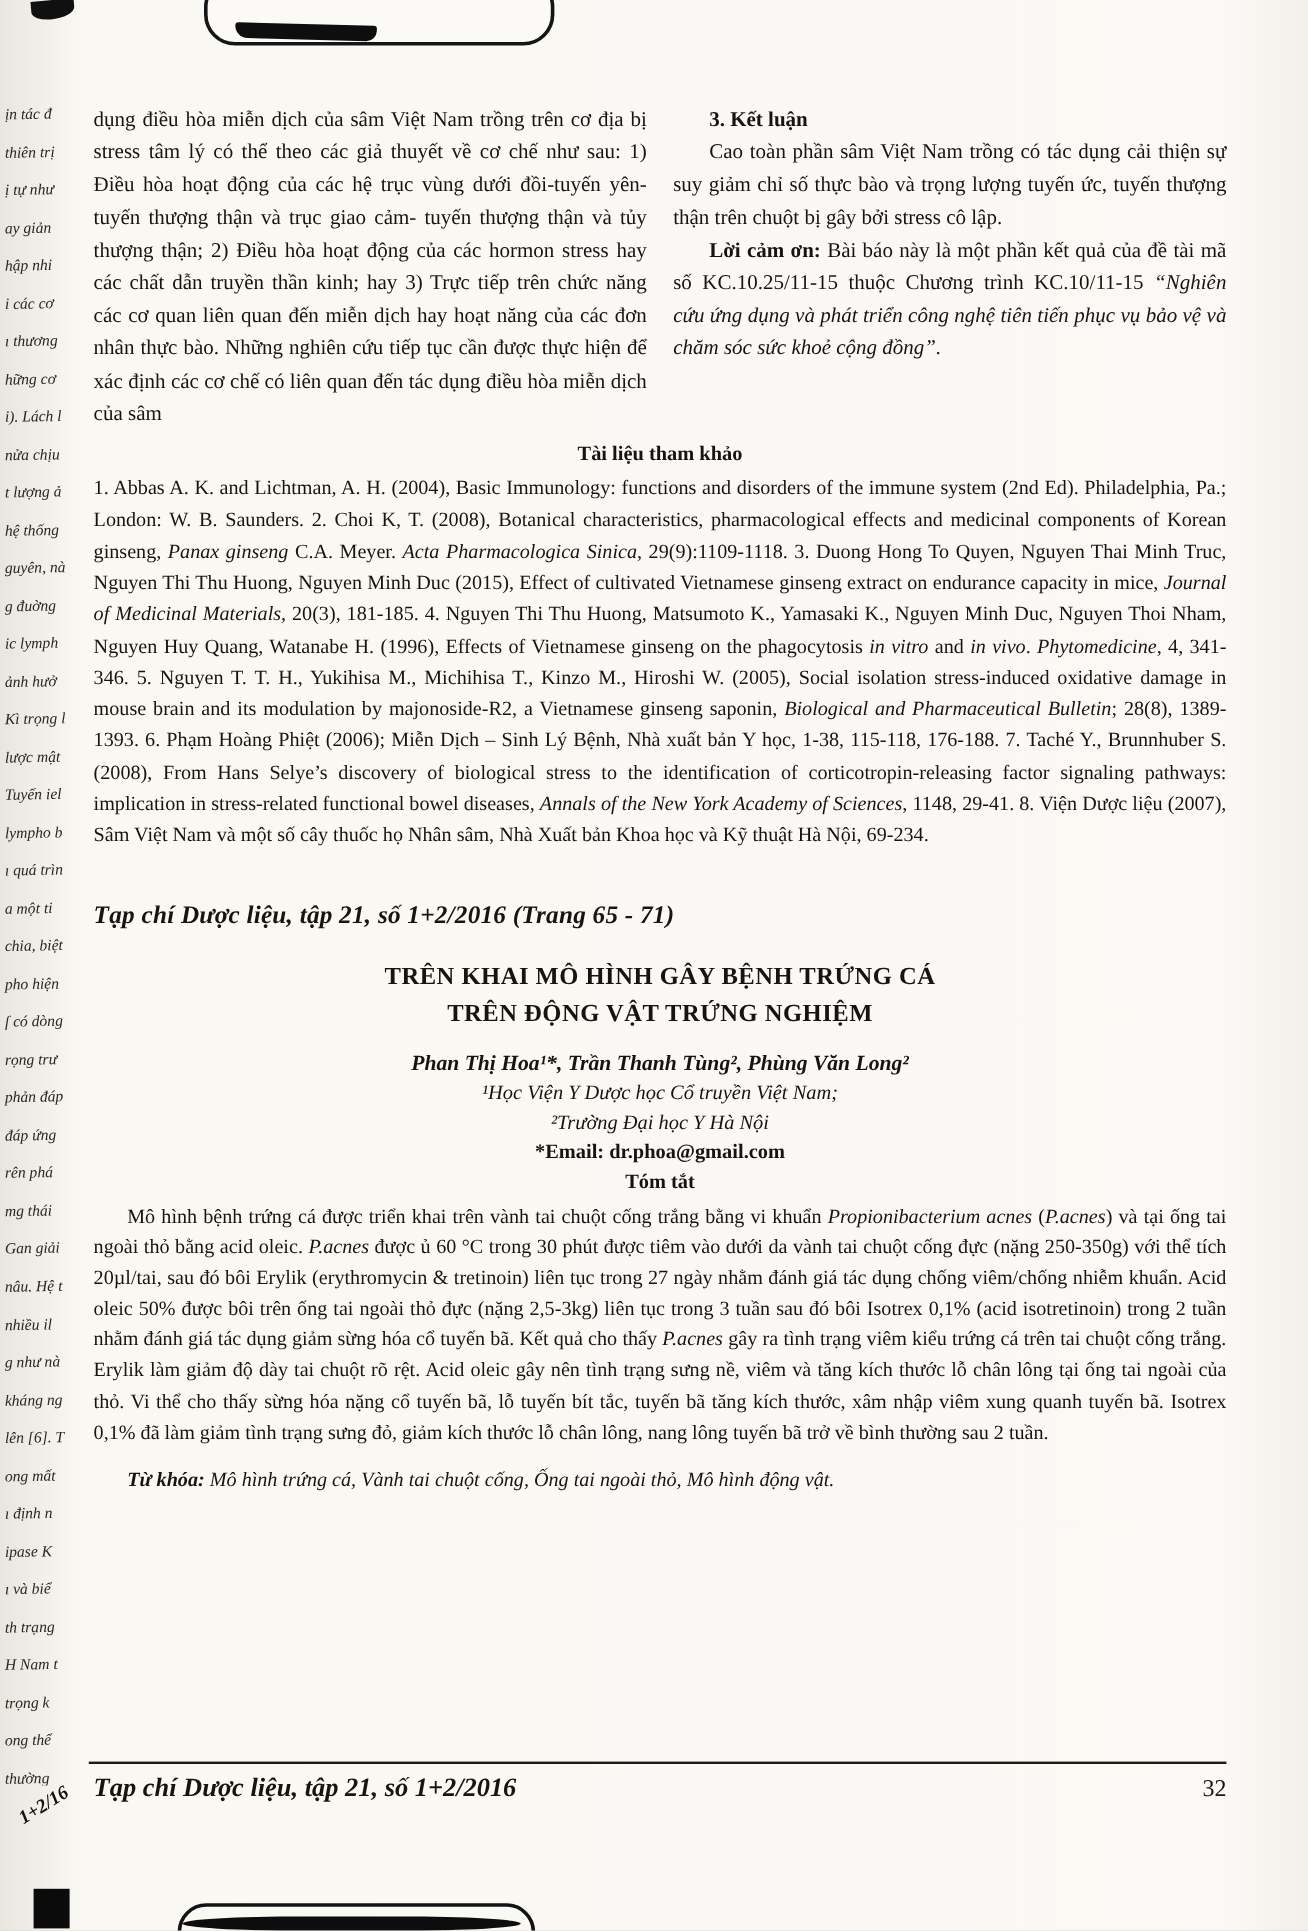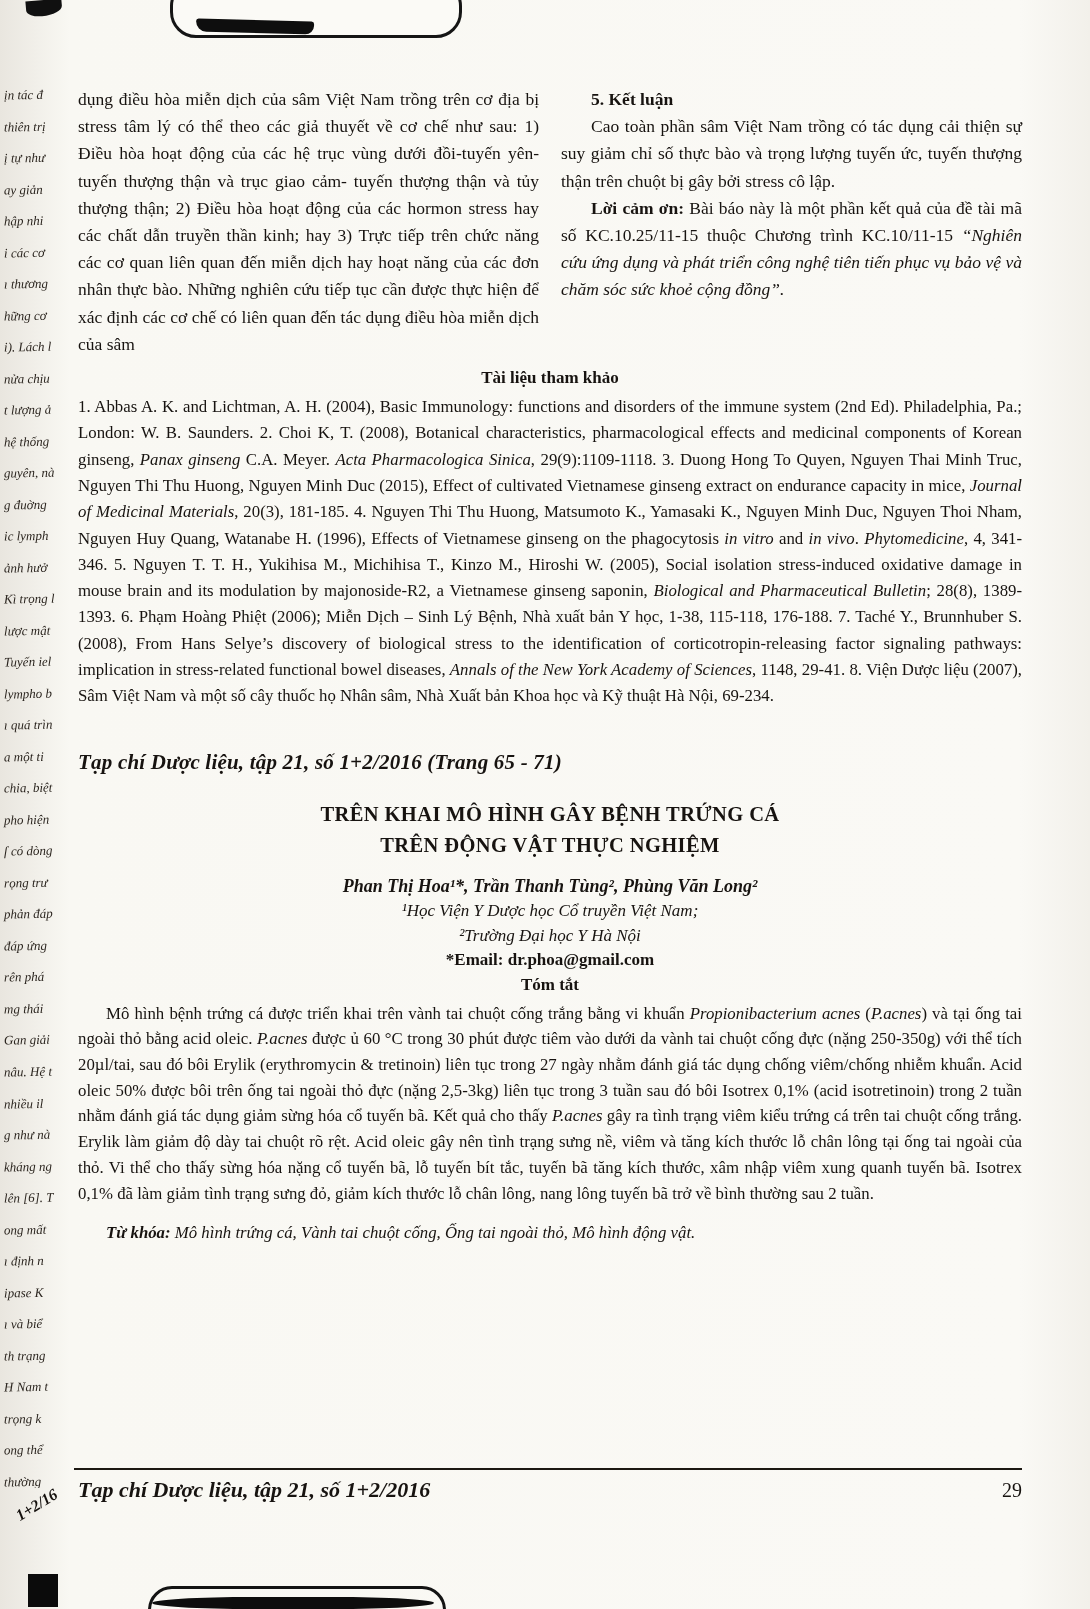--- a/index.html
+++ b/index.html
@@ -144,45 +144,45 @@
     </div>
   <div class="margin-bottom-label">1+2/16</div>
 
   <div class="content">
 
     <div class="cols">
       <div class="col">
         <p>dụng điều hòa miễn dịch của sâm Việt Nam trồng trên cơ địa bị stress tâm lý có thể theo các giả thuyết về cơ chế như sau: 1) Điều hòa hoạt động của các hệ trục vùng dưới đồi-tuyến yên-tuyến thượng thận và trục giao cảm- tuyến thượng thận và tủy thượng thận; 2) Điều hòa hoạt động của các hormon stress hay các chất dẫn truyền thần kinh; hay 3) Trực tiếp trên chức năng các cơ quan liên quan đến miễn dịch hay hoạt năng của các đơn nhân thực bào. Những nghiên cứu tiếp tục cần được thực hiện để xác định các cơ chế có liên quan đến tác dụng điều hòa miễn dịch của sâm</p>
       </div>
       <div class="col">
-        <p class="kq-heading">5. Kết luận</p>
+        <p class="kq-heading">3. Kết luận</p>
         <p class="p-indent">Cao toàn phần sâm Việt Nam trồng có tác dụng cải thiện sự suy giảm chỉ số thực bào và trọng lượng tuyến ức, tuyến thượng thận trên chuột bị gây bởi stress cô lập.</p>
         <p class="p-indent"><span class="bd">Lời cảm ơn: </span><span>Bài báo này là một phần kết quả của đề tài mã số KC.10.25/11-15 thuộc Chương trình KC.10/11-15 </span><span class="it">“Nghiên cứu ứng dụng và phát triển công nghệ tiên tiến phục vụ bảo vệ và chăm sóc sức khoẻ cộng đồng”.</span></p>
       </div>
     </div>
 
     <div class="refs-heading">Tài liệu tham khảo</div>
     <p class="refs-body"><span>1. Abbas A. K. and Lichtman, A. H. (2004), Basic Immunology: functions and disorders of the immune system (2nd Ed). Philadelphia, Pa.; London: W. B. Saunders. 2. Choi K, T. (2008), Botanical characteristics, pharmacological effects and medicinal components of Korean ginseng, </span><span class="it">Panax ginseng</span><span> C.A. Meyer. </span><span class="it">Acta Pharmacologica Sinica</span><span>, 29(9):1109-1118. 3. Duong Hong To Quyen, Nguyen Thai Minh Truc, Nguyen Thi Thu Huong, Nguyen Minh Duc (2015), Effect of cultivated Vietnamese ginseng extract on endurance capacity in mice, </span><span class="it">Journal of Medicinal Materials</span><span>, 20(3), 181-185. 4. Nguyen Thi Thu Huong, Matsumoto K., Yamasaki K., Nguyen Minh Duc, Nguyen Thoi Nham, Nguyen Huy Quang, Watanabe H. (1996), Effects of Vietnamese ginseng on the phagocytosis </span><span class="it">in vitro</span><span> and </span><span class="it">in vivo</span><span>. </span><span class="it">Phytomedicine</span><span>, 4, 341-346. 5. Nguyen T. T. H., Yukihisa M., Michihisa T., Kinzo M., Hiroshi W. (2005), Social isolation stress-induced oxidative damage in mouse brain and its modulation by majonoside-R2, a Vietnamese ginseng saponin, </span><span class="it">Biological and Pharmaceutical Bulletin</span><span>; 28(8), 1389-1393. 6. Phạm Hoàng Phiệt (2006); Miễn Dịch – Sinh Lý Bệnh, Nhà xuất bản Y học, 1-38, 115-118, 176-188. 7. Taché Y., Brunnhuber S. (2008), From Hans Selye’s discovery of biological stress to the identification of corticotropin-releasing factor signaling pathways: implication in stress-related functional bowel diseases, </span><span class="it">Annals of the New York Academy of Sciences</span><span>, 1148, 29-41. 8. Viện Dược liệu (2007), Sâm Việt Nam và một số cây thuốc họ Nhân sâm, Nhà Xuất bản Khoa học và Kỹ thuật Hà Nội, 69-234.</span></p>
 
     <div class="journal-line">Tạp chí Dược liệu, tập 21, số 1+2/2016 (Trang 65 - 71)</div>
 
     <div class="article2">
       <p class="a2-title">TRÊN KHAI MÔ HÌNH GÂY BỆNH TRỨNG CÁ</p>
-      <p class="a2-title">TRÊN ĐỘNG VẬT THỰC NGHIỆM</p>
+      <p class="a2-title">TRÊN ĐỘNG VẬT TRỨNG NGHIỆM</p>
       <div class="a2-authors">Phan Thị Hoa¹*, Trần Thanh Tùng², Phùng Văn Long²</div>
       <div class="a2-affil">¹Học Viện Y Dược học Cổ truyền Việt Nam;</div>
       <div class="a2-affil">²Trường Đại học Y Hà Nội</div>
       <div class="a2-email">*Email: dr.phoa@gmail.com</div>
       <div class="a2-abs-heading">Tóm tắt</div>
     </div>
 
     <p class="abstract"><span>Mô hình bệnh trứng cá được triển khai trên vành tai chuột cống trắng bằng vi khuẩn </span><span class="it">Propionibacterium acnes</span><span> (</span><span class="it">P.acnes</span><span>) và tại ống tai ngoài thỏ bằng acid oleic. </span><span class="it">P.acnes</span><span> được ủ 60 °C trong 30 phút được tiêm vào dưới da vành tai chuột cống đực (nặng 250-350g) với thể tích 20µl/tai, sau đó bôi Erylik (erythromycin &amp; tretinoin) liên tục trong 27 ngày nhằm đánh giá tác dụng chống viêm/chống nhiễm khuẩn. Acid oleic 50% được bôi trên ống tai ngoài thỏ đực (nặng 2,5-3kg) liên tục trong 3 tuần sau đó bôi Isotrex 0,1% (acid isotretinoin) trong 2 tuần nhằm đánh giá tác dụng giảm sừng hóa cổ tuyến bã. Kết quả cho thấy </span><span class="it">P.acnes</span><span> gây ra tình trạng viêm kiểu trứng cá trên tai chuột cống trắng. Erylik làm giảm độ dày tai chuột rõ rệt. Acid oleic gây nên tình trạng sưng nề, viêm và tăng kích thước lỗ chân lông tại ống tai ngoài của thỏ. Vi thể cho thấy sừng hóa nặng cổ tuyến bã, lỗ tuyến bít tắc, tuyến bã tăng kích thước, xâm nhập viêm xung quanh tuyến bã. Isotrex 0,1% đã làm giảm tình trạng sưng đỏ, giảm kích thước lỗ chân lông, nang lông tuyến bã trở về bình thường sau 2 tuần.</span></p>
     <p class="keywords"><span class="it bd">Từ khóa: </span><span class="it">Mô hình trứng cá, Vành tai chuột cống, Ống tai ngoài thỏ, Mô hình động vật.</span></p>
 
   </div>
 
   <div class="footer-rule"></div>
   <div class="footer">
     <span class="footer-journal">Tạp chí Dược liệu, tập 21, số 1+2/2016</span>
-    <span class="footer-page">29</span>
+    <span class="footer-page">32</span>
   </div>
 
 </div>
 
 </body></html>

